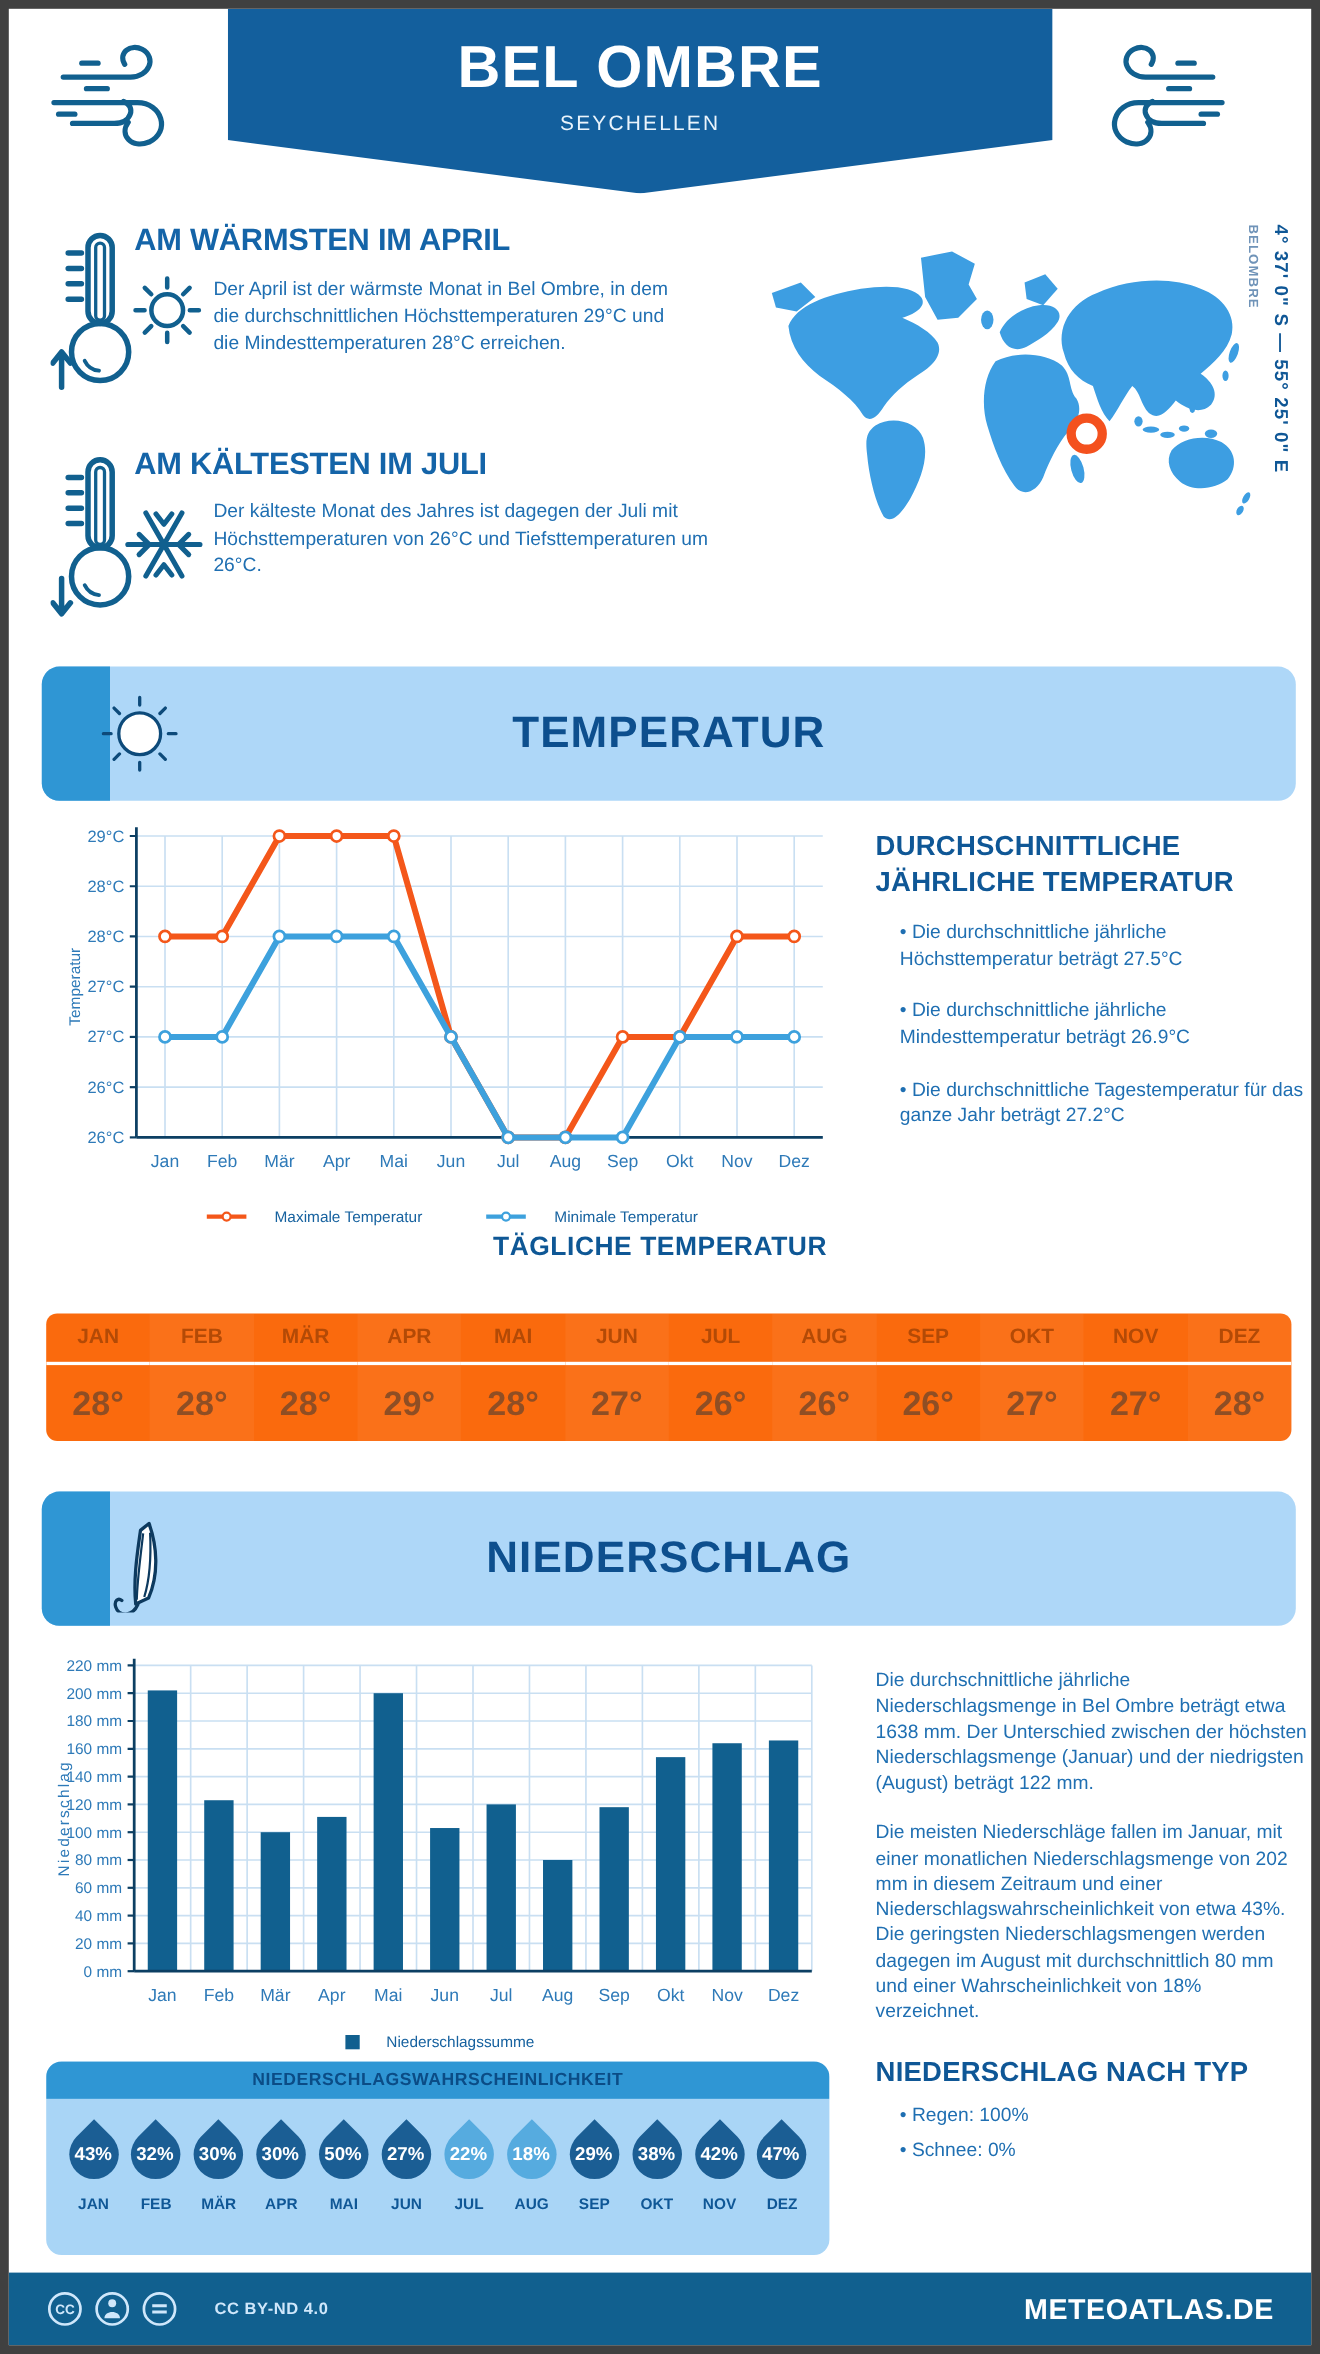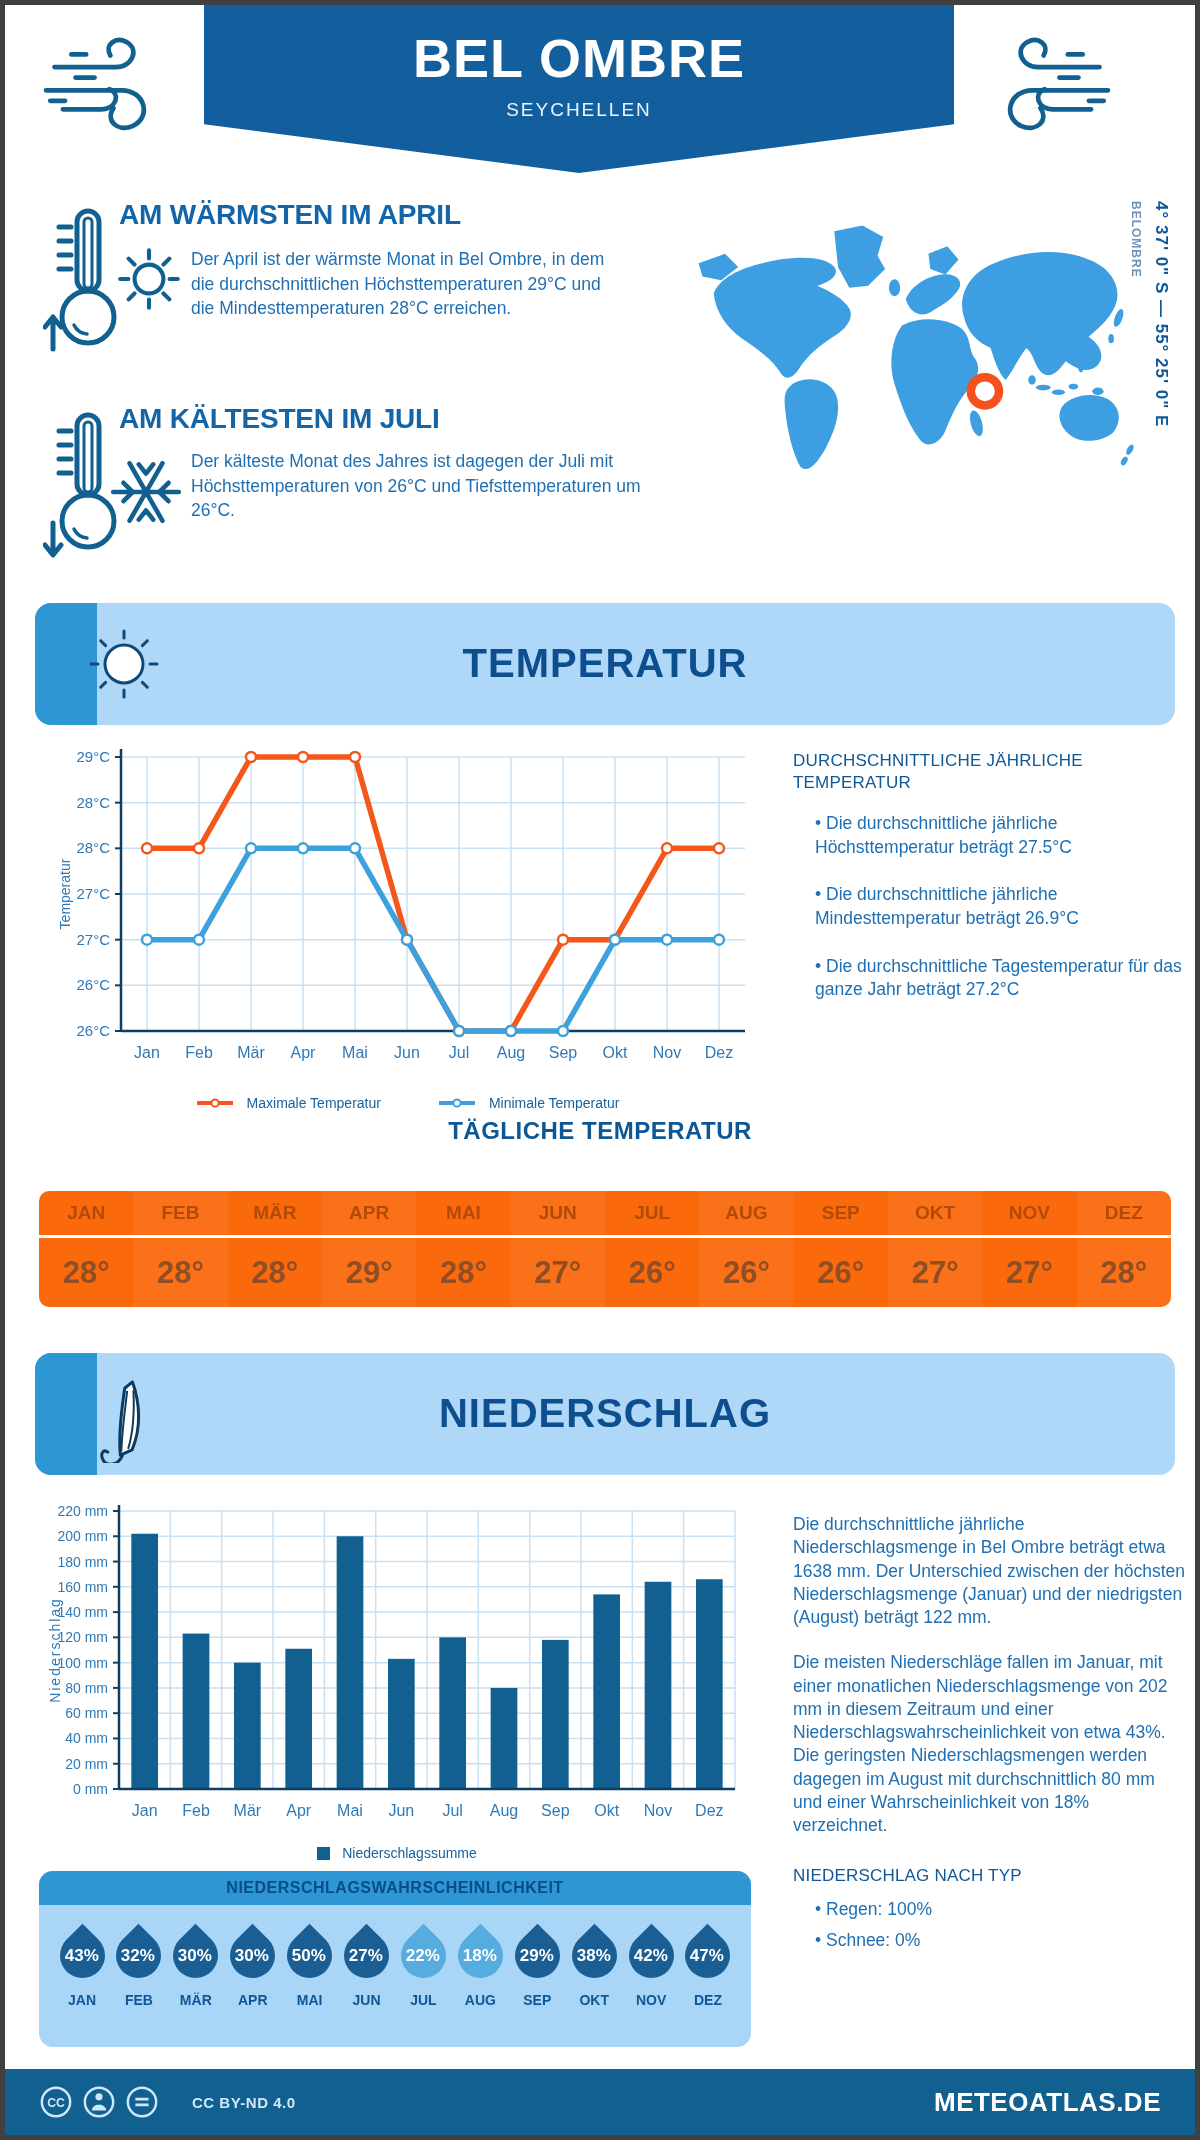--- a/index.html
+++ b/index.html
@@ -1,19 +1,19 @@
 <!DOCTYPE html>
 <html><head>
 <meta charset="utf-8">
 <style>
   * { margin:0; padding:0; box-sizing:border-box; }
   html,body { background:#e8eef4; }
   body { font-family:"Liberation Sans", sans-serif; }
   .page { position:relative; width:1200px; height:2140px; margin:0 auto; background:#ffffff;
-          border:5px solid #404040; overflow:hidden; }
+          border:8px solid #404040; overflow:hidden; }
 
   
   .banner-head { position:absolute; left:199px; top:0; width:750px; height:168px; background:#135f9d;
           clip-path:polygon(0 0,100% 0,100% 71%,50% 100%,0 71%);
           display:flex; flex-direction:column; align-items:center; padding-top:22px; }
   .banner-title { color:#fff; font-size:54px; font-weight:bold; letter-spacing:1px; }
   .banner-sub { color:#eaf4fc; font-size:19px; letter-spacing:2px; margin-top:10px; }
   .wind { position:absolute; width:132px; height:116px; }
   .wind.left { left:32px; top:22px; }
   .wind.right { left:980px; top:22px; transform:scaleX(-1); }
@@ -41,28 +41,28 @@
   .banner-temp { top:598px; }
   .banner-precip { top:1348px; }
 
   
   .chart-svg { position:absolute; font-family:"Liberation Sans", sans-serif; }
   #temp-chart { left:52px; top:736px; width:700px; height:345px; }
   #precip-chart { left:42px; top:1492px; width:700px; height:340px; }
   .legend-row { position:absolute; display:flex; justify-content:center; gap:56px; width:700px; }
   .legend-temp { left:52px; top:1090px; }
   .legend-precip { left:42px; top:1840px; }
-  .lg-item { display:flex; align-items:center; gap:12px; }
+  .lg-item { display:flex; align-items:center; gap:24px; }
   .lg-mark { width:40px; height:10px; }
   .lg-sq { width:13px; height:13px; display:inline-block; }
   .lg-label { font-size:14px; color:#17629f; }
 
   
   .right-col { position:absolute; left:788px; width:392px; }
-  .rc-heading { font-size:17px; font-weight:normal; color:#0f5796; line-height:1.3; margin-bottom:18px; letter-spacing:0.2px; }
+  .rc-heading { font-size:25px; font-weight:bold; color:#0f5796; line-height:1.3; margin-bottom:18px; letter-spacing:0.2px; }
   .rc-bullet { font-size:17.5px; line-height:1.35; color:#1f6fb2; margin-bottom:24px;margin-left:22px; }
   .rc-bullet::before { content:"• "; }
   .rc-par { font-size:17.5px; line-height:1.33; color:#1f6fb2; margin-bottom:22px; }
 
   
   .daily-heading { position:absolute; left:0; top:1112px; width:100%; text-align:center;
             font-size:24px; font-weight:bold; color:#0e5795; letter-spacing:0.5px; }
   .tt-table { position:absolute; left:34px; top:1186px; width:1132px; height:116px;
             border-radius:10px; overflow:hidden; background:#fa6a0d; display:flex; }
   .tt-col { flex:1; display:flex; flex-direction:column; }

